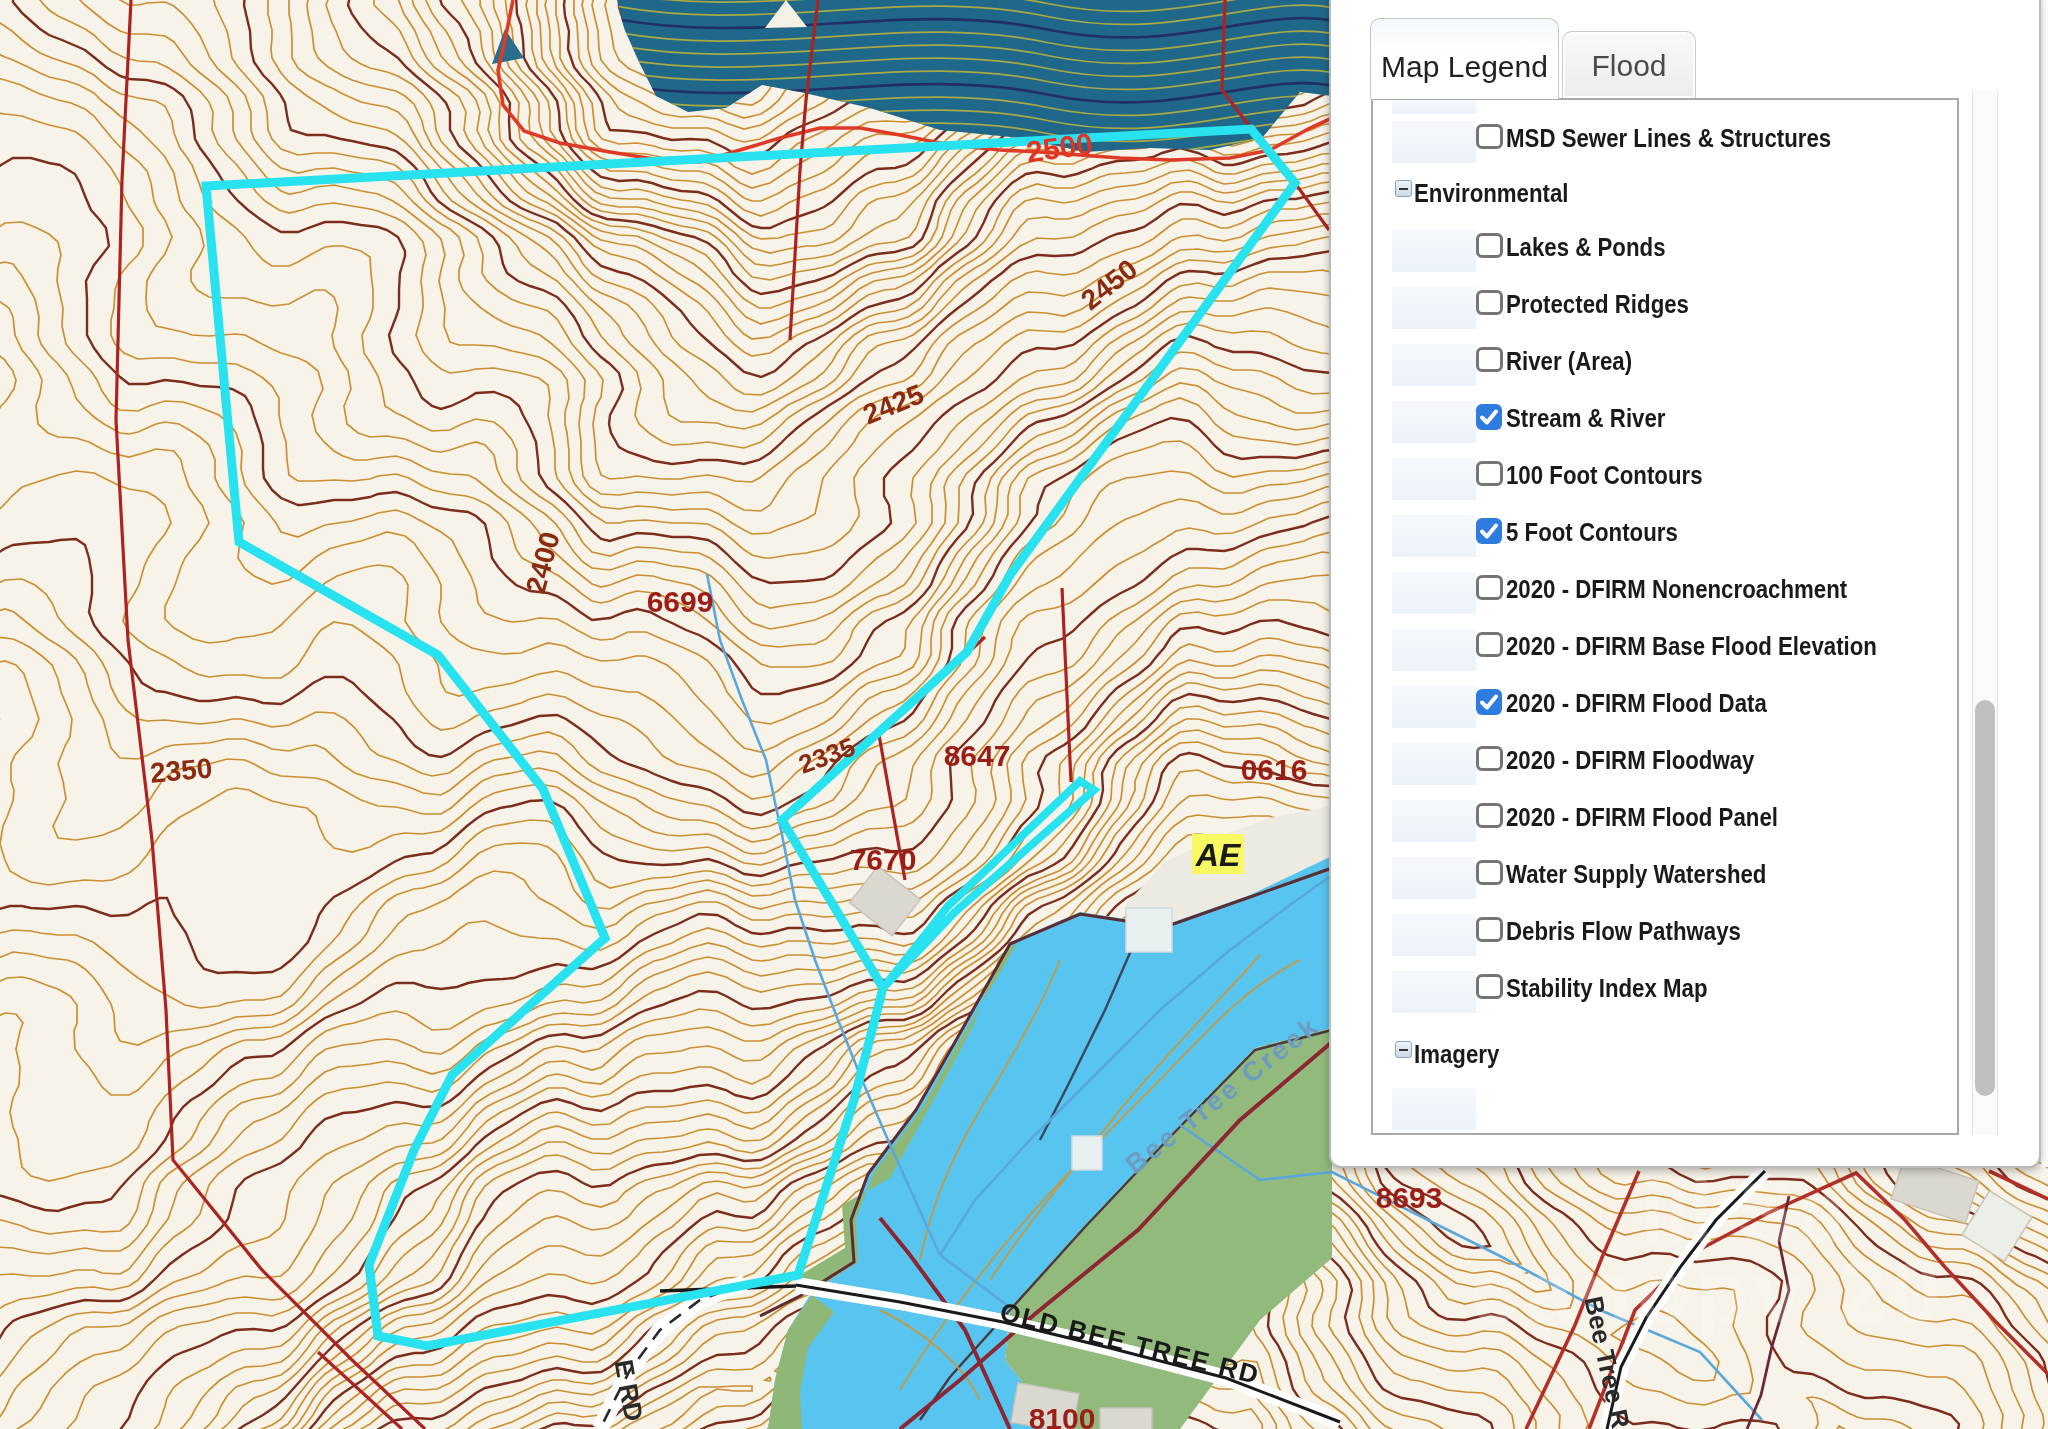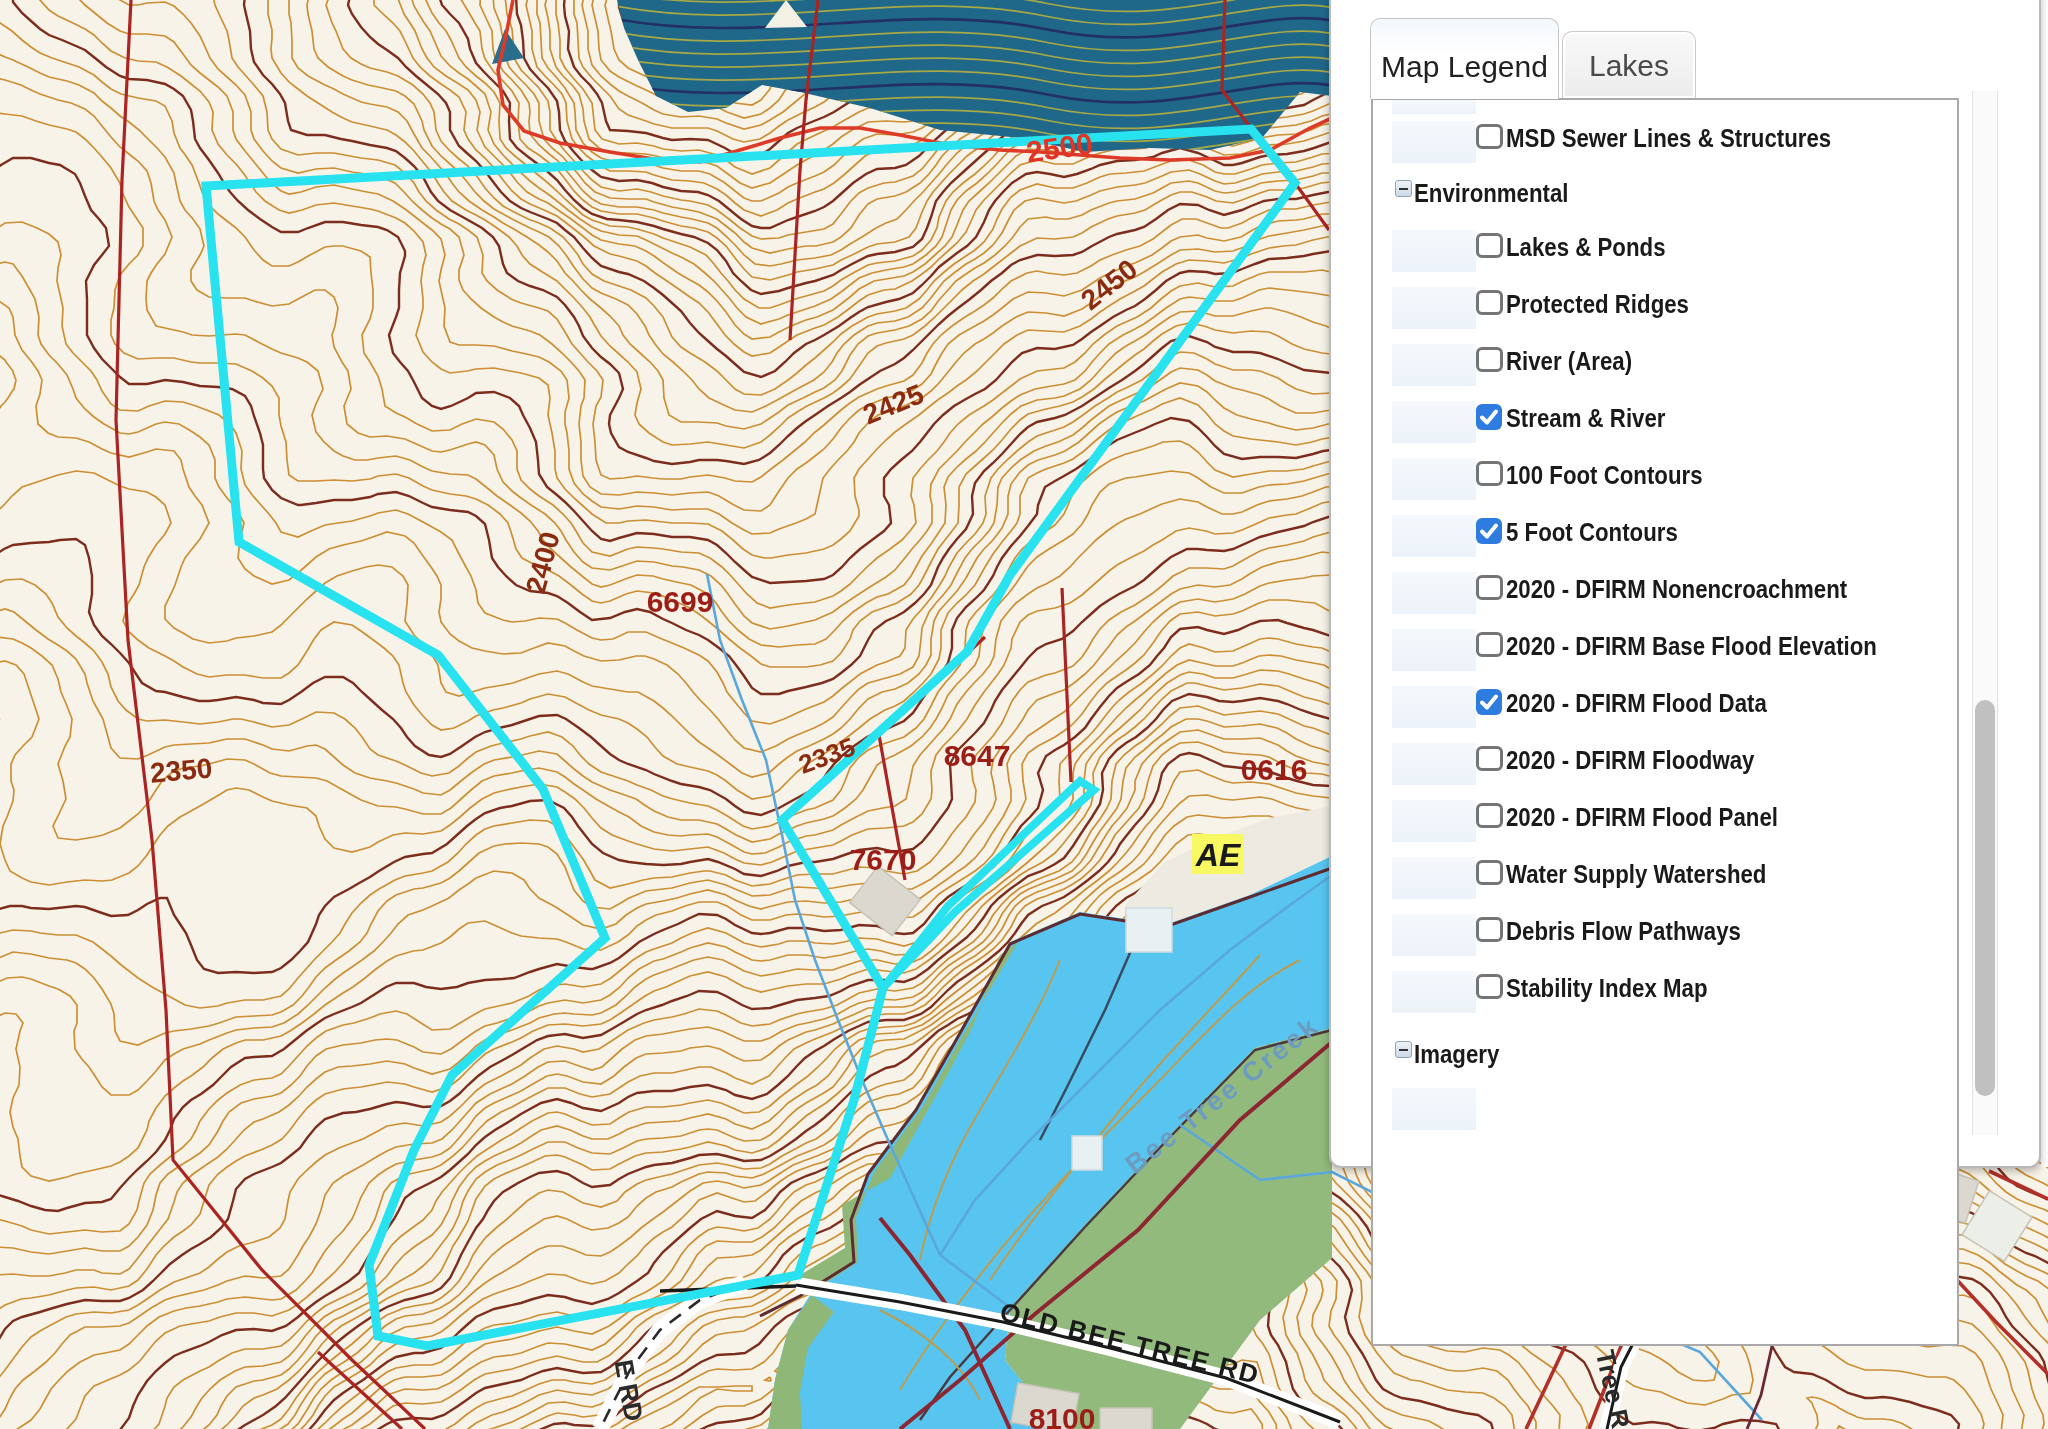--- a/index.html
+++ b/index.html
@@ -6,21 +6,21 @@
 #map { position:absolute; left:0; top:0; width:2048px; height:1429px; }
 #panel { position:absolute; left:1329px; top:-16px; width:712px; height:1184px;
   background:#fff; border:2px solid #b9b9b9; border-radius:12px;
   box-shadow:0 3px 8px rgba(0,0,0,0.28); }
 .tab1 { position:absolute; left:39px; top:32px; width:189px; height:81px;
   background:linear-gradient(180deg,#f3f8fc 0%,#ffffff 45%); border:1px solid #c5c5c5; border-bottom:none;
   border-radius:10px 10px 0 0; font-size:30px; color:#222; text-align:center; line-height:96px; z-index:3; white-space:nowrap; }
 .tab2 { position:absolute; left:231px; top:45px; width:134px; height:67px;
   background:linear-gradient(180deg,#f9f9f9,#ececec); border:1px solid #cacaca; border-bottom:none;
   border-radius:10px 10px 0 0; font-size:30px; color:#4a4a4a; text-align:center; line-height:68px; z-index:1; white-space:nowrap; box-shadow:inset 0 0 0 2px #fff; }
-.lbox { position:absolute; left:40px; top:112px; width:588px; height:1248px;
+.lbox { position:absolute; left:40px; top:112px; width:588px; height:1037px;
   background:#fff; border:2px solid #a9a9a9; z-index:2; }
 .blk { position:absolute; left:19px; width:84px; height:42px;
   background:linear-gradient(180deg,#f5f9fd,#ecf2f9); }
 .ck { position:absolute; left:103px; width:27px; height:25px; border:3px solid #757575; border-radius:6px; background:#fff; }
 .ck.on { border:none; }
 .lb { position:absolute; left:133px; font-size:25px; font-weight:bold; color:#1a1a1a; white-space:nowrap; line-height:26px; transform:scaleX(0.89); transform-origin:left top; }
 .mi { position:absolute; left:22px; width:17px; height:17px; border:1px solid #8ea4b8; border-radius:3px;
   background:linear-gradient(180deg,#eef3f8,#ccd9e6); }
 .ml { position:absolute; left:3px; top:7px; width:9px; height:2px; background:#333; }
 .hl { position:absolute; left:41px; font-size:25px; font-weight:bold; color:#1a1a1a; white-space:nowrap; line-height:26px; transform:scaleX(0.89); transform-origin:left top; }
@@ -277,21 +277,21 @@
 <text x="1062" y="1429" font-family="Liberation Sans, sans-serif" font-size="30" font-weight="bold" fill="#9c1c16" text-anchor="middle">8100</text>
 <rect x="1192" y="834" width="52" height="40" fill="#f8f862"></rect>
 <text x="1218" y="866" font-family="Liberation Sans, sans-serif" font-size="32" font-weight="bold" fill="#1a1a1a" font-style="italic" text-anchor="middle">AE</text>
 <text x="1228" y="1102" font-family="Liberation Sans, sans-serif" font-size="27" font-weight="bold" fill="#6d9cc0" letter-spacing="3" transform="rotate(-38 1228 1102)" text-anchor="middle">Bee Tree Creek</text>
 <text x="1128" y="1352" font-family="Liberation Sans, sans-serif" font-size="26" font-weight="bold" fill="#1a1a1a" letter-spacing="2" transform="rotate(14 1128 1352)" text-anchor="middle">OLD BEE TREE RD</text>
 <text x="1600" y="1372" font-family="Liberation Sans, sans-serif" font-size="26" font-weight="bold" fill="#2a2a2a" transform="rotate(78 1600 1372)" text-anchor="middle">Bee Tree Rd</text>
 <text x="620" y="1392" font-family="Liberation Sans, sans-serif" font-size="26" font-weight="bold" fill="#2a2a2a" transform="rotate(80 620 1392)" text-anchor="middle">E RD</text>
 </svg></div>
 <div style="position:absolute;left:2041px;top:0;width:7px;height:1167px;background:#fff;"></div>
 <div id="panel">
-<div class="tab2">Lakes</div>
+<div class="tab2">Flood</div>
 <div class="tab1">Map Legend</div>
 <div class="lbox">
 <div class="blk" style="top:0px;height:14px"></div>
 <div class="blk" style="top:21px"></div>
 <div class="ck" style="top:24px"></div>
 <div class="lb" style="top:25px">MSD Sewer Lines &amp; Structures</div>
 <div class="mi" style="top:80px">
         <div class="ml"></div>
       </div>
 <div class="hl" style="top:80px">Environmental</div>

